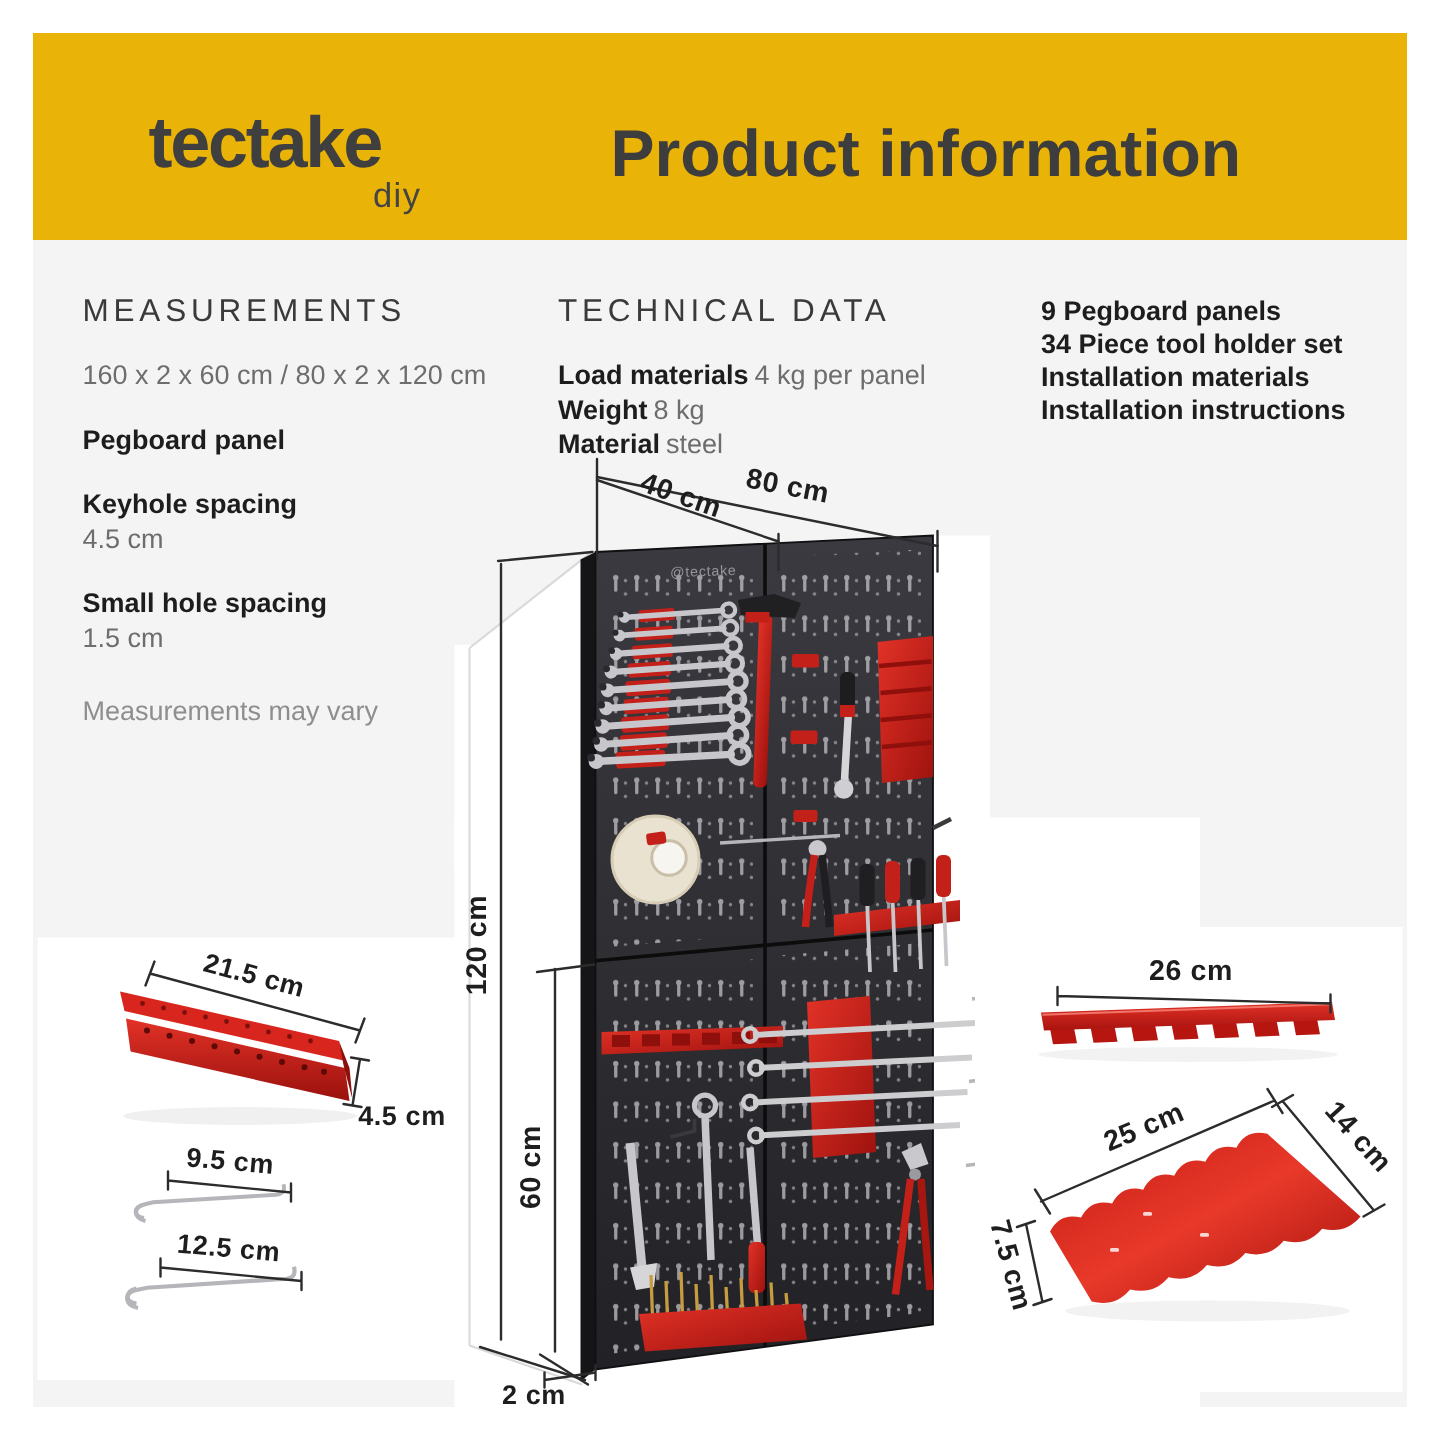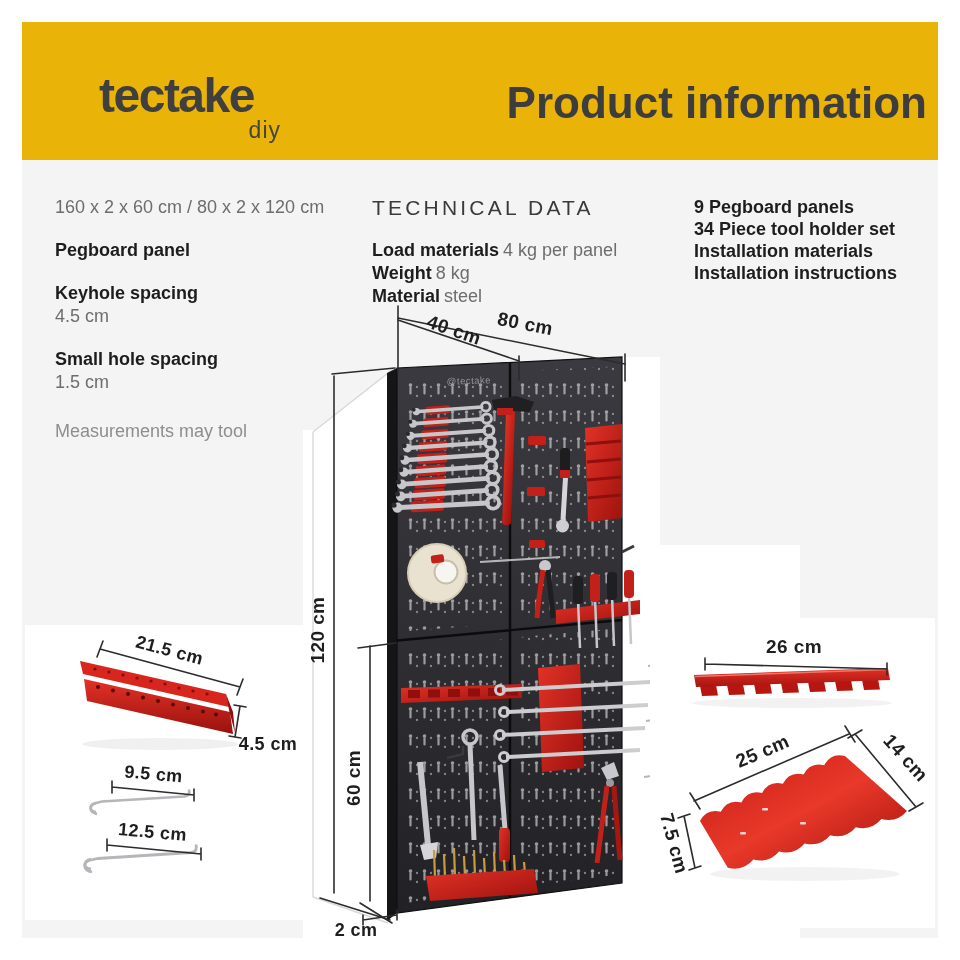--- a/index.html
+++ b/index.html
@@ -3,21 +3,21 @@
 <meta charset="utf-8">
 <style>
   html,body{margin:0;padding:0;}
   body{width:960px;height:960px;background:#ffffff;font-family:"Liberation Sans",sans-serif;position:relative;overflow:hidden;}
   .page{position:absolute;inset:0;}
   .band{position:absolute;left:22px;top:22px;width:916px;height:138px;background:#eab308;}
   .content{position:absolute;left:22px;top:160px;width:916px;height:778px;background:#f4f4f4;}
   .logo{position:absolute;left:77px;top:50px;width:185px;}
   .logo-main{display:block;font-size:48px;font-weight:700;color:#3f3f3f;letter-spacing:-1.5px;line-height:48px;}
   .logo-sub{display:block;text-align:right;font-size:23px;font-weight:400;color:#444;letter-spacing:1px;margin-top:-3px;padding-right:3px;}
-  .title{position:absolute;left:385px;top:56px;width:520px;margin:0;text-align:right;font-size:44px;font-weight:700;color:#3d3d3d;letter-spacing:0;}
+  .title{position:absolute;left:385px;top:56px;width:520px;margin:0;text-align:left;font-size:44px;font-weight:700;color:#3d3d3d;letter-spacing:0;}
   .col{position:absolute;}
   .col-measure{left:55px;top:196px;width:290px;}
   .col-tech{left:372px;top:196px;width:300px;}
   .col-contents{left:694px;top:196px;width:240px;}
   .col h2{font-size:21px;font-weight:400;letter-spacing:3.2px;color:#3a3a3a;margin:0 0 19px 0;}
   .item{margin-bottom:20px;}
   .lbl{font-size:18px;font-weight:700;color:#1d1d1d;line-height:23px;}
   .val{font-size:18px;font-weight:400;color:#6d6d6d;line-height:23px;}
   .note{font-size:18px;color:#8e8e8e;margin-top:27px;}
   .tline{font-size:18px;line-height:23px;color:#6d6d6d;}
@@ -41,35 +41,36 @@
     <div class="logo">
       <span class="logo-main">tectake</span>
       <span class="logo-sub">diy</span>
     </div>
     <h1 class="title">Product information</h1>
   </div>
 
   <div class="content"></div>
 
   <section class="col col-measure">
+    <h2>MEASUREMENTS</h2>
     <div class="item">
       <div class="val">160 x 2 x 60 cm / 80 x 2 x 120 cm</div>
     </div>
     <div class="item">
       <div class="lbl">Pegboard panel</div>
     </div>
     <div class="item">
       <div class="lbl">Keyhole spacing</div>
       <div class="val">4.5 cm</div>
     </div>
     <div class="item">
       <div class="lbl">Small hole spacing</div>
       <div class="val">1.5 cm</div>
     </div>
-    <div class="note">Measurements may tool</div>
+    <div class="note">Measurements may vary</div>
   </section>
 
   <section class="col col-tech">
     <h2>TECHNICAL DATA</h2>
     <div class="tline"><b>Load materials</b><span>4 kg per panel</span></div>
     <div class="tline"><b>Weight</b><span>8 kg</span></div>
     <div class="tline"><b>Material</b><span>steel</span></div>
   </section>
 
   <section class="col col-contents">

